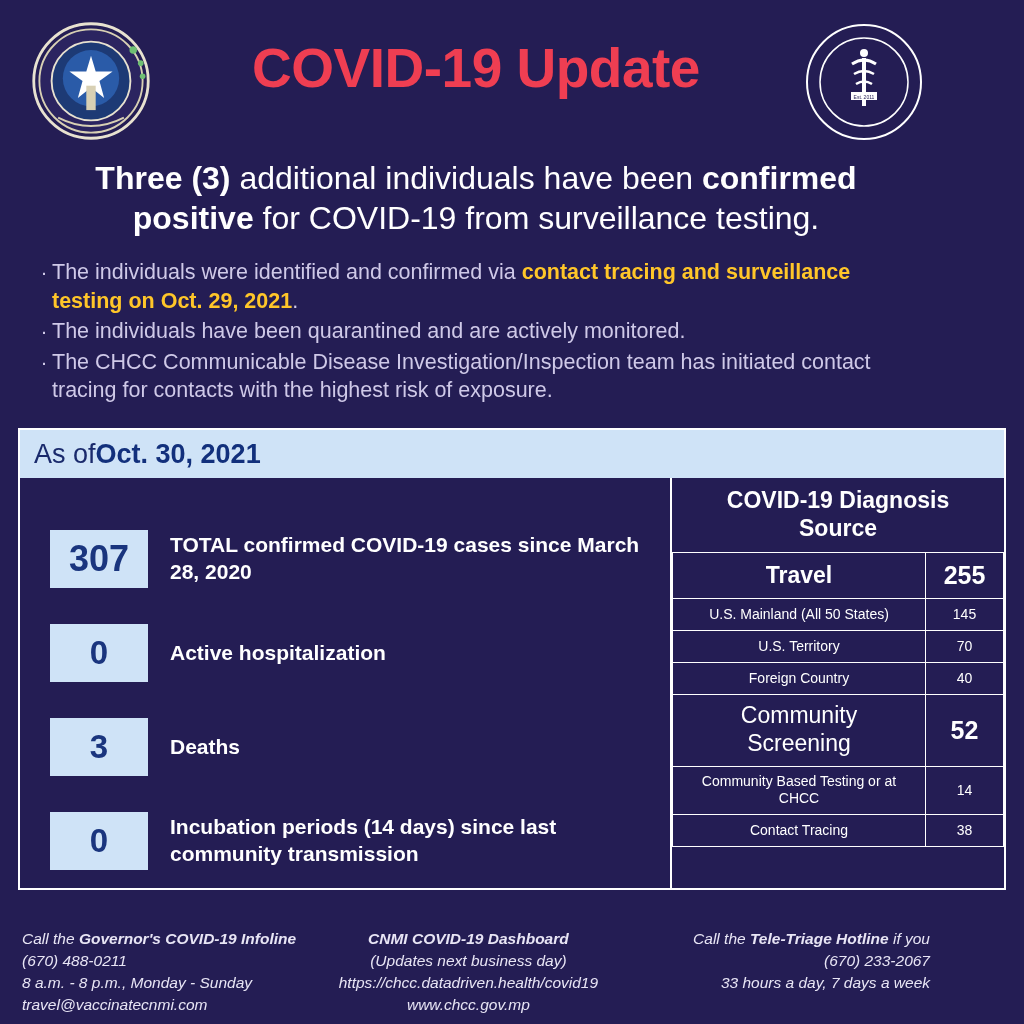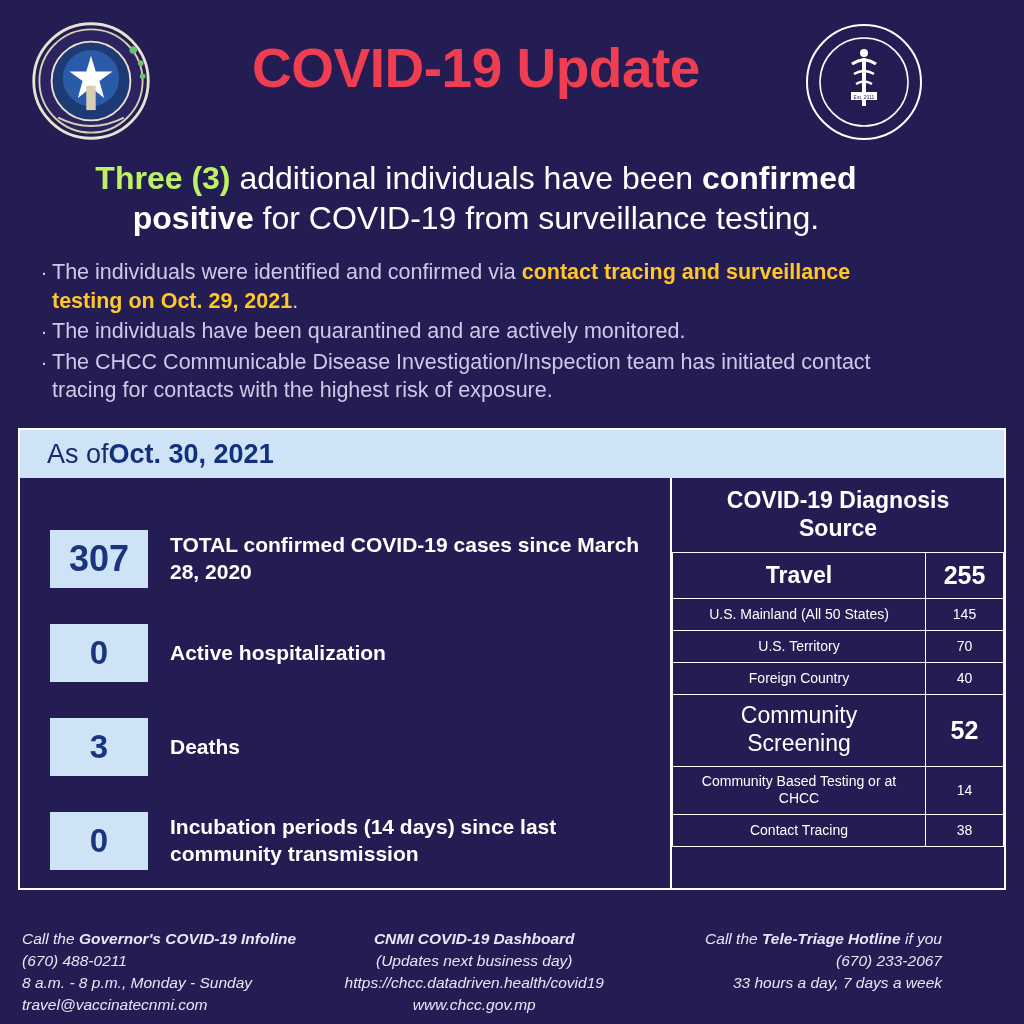--- a/index.html
+++ b/index.html
@@ -40,21 +40,21 @@
   
   .headline {
     margin: 8px 60px 0 60px;
     text-align: center;
     color: #ffffff;
     font-size: 32px;
     line-height: 1.25;
     font-weight: normal;
   }
   .headline b { font-weight: bold; }
-  .gold { color: #bef264; }
+  .gold { color: #ffffff; }
 
   
   .bullets {
     margin: 20px 32px 0 36px;
     color: #cfc9e8;
     font-size: 21.5px;
     line-height: 1.33;
   }
   .bullet {
     display: flex;
@@ -77,21 +77,21 @@
     position: absolute;
     left: 18px; top: 428px;
     width: 988px; height: 462px;
     border: 2px solid #ffffff;
   }
   .panel-head {
     background: #cfe3f7;
     height: 48px;
     display: flex;
     align-items: center;
-    padding-left: 27px;
+    padding-left: 14px;
     color: #1a2a6c;
     font-size: 27px;
   }
   .panel-head b { font-weight: bold; color: #12307c; }
   .panel-body {
     display: flex;
     height: 410px;
   }
   .panel-left {
     width: 650px;
@@ -180,21 +180,21 @@
   }
   td.subnum {
     font-size: 14px;
     width: 78px;
   }
   td.sub2 { height: 48px; line-height: 1.2; }
 
   
   .footer {
     position: absolute;
-    left: 0; right: 4px; bottom: 8px;
+    left: 0; right: 16px; bottom: 8px;
     display: flex;
     color: #e8e5f5;
     font-style: italic;
     font-size: 15.5px;
     line-height: 1.42;
   }
   .foot-col { padding: 0 14px; }
   .foot-left { width: 340px; text-align: left; padding-left: 22px; }
   .foot-mid { flex: 1; text-align: center; }
   .foot-right { width: 340px; text-align: right; padding-right: 6px; }

